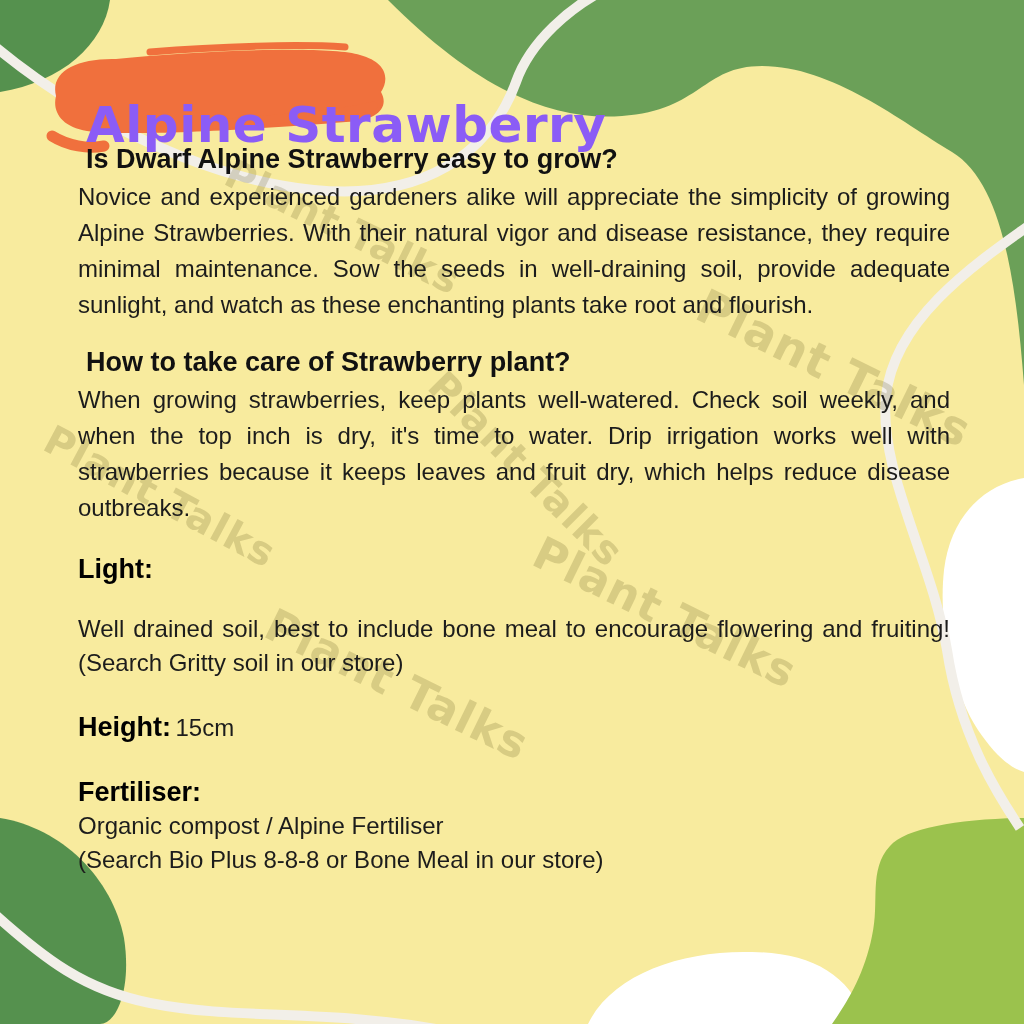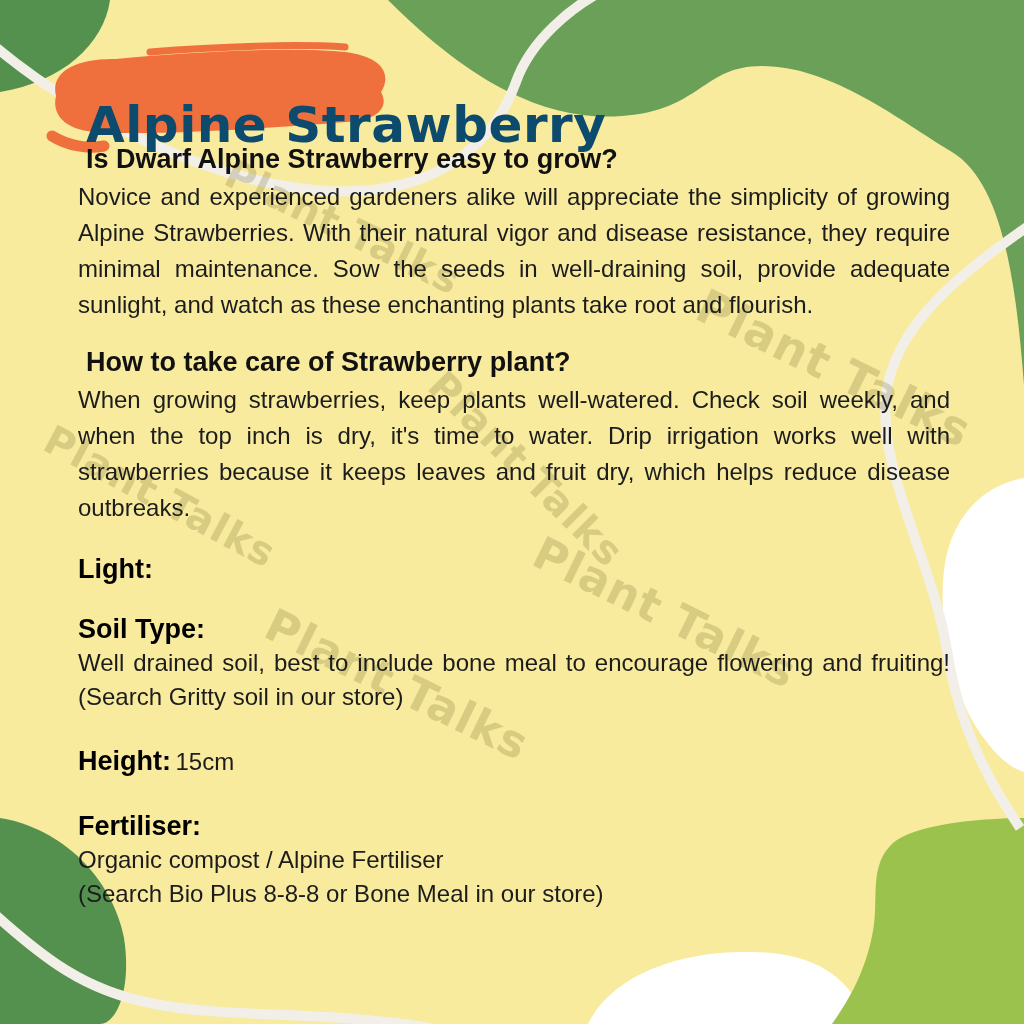--- a/index.html
+++ b/index.html
@@ -6,21 +6,21 @@
   #canvas{
     position:relative;width:1024px;height:1024px;overflow:hidden;
     background:#F8EB9E;
     font-family:"Liberation Sans", sans-serif;
     color:#161616;
   }
   #bg{position:absolute;inset:0;}
   .title{
     position:absolute;left:86px;top:62px;
     font-family:"DejaVu Sans", sans-serif;
-    font-size:50px;font-weight:800;letter-spacing:0.5px;color:#0c4a6e;
+    font-size:50px;font-weight:800;letter-spacing:0.5px;color:#8b5cf6;
     white-space:nowrap;
   }
   .content{
     position:absolute;left:78px;top:142px;width:872px;
   }
   .q-head{
     font-size:27px;font-weight:bold;line-height:34px;margin:0 0 3px 8px;color:#111;
   }
   .q-body{
     font-size:24px;line-height:36px;text-align:justify;margin:0;color:#1c1c1c;
@@ -95,21 +95,20 @@
 
     <div class="gap26"></div>
 
     <div>
       <div class="attr-label">Light:</div>
     </div>
 
     <div class="gap26"></div>
 
     <div>
-      <div class="attr-label">Soil Type:</div>
       <div class="attr-value q-body" style="font-size:24px;">Well drained soil, best to include bone meal to encourage flowering and fruiting! (Search Gritty soil in our store)</div>
     </div>
 
     <div class="gap30"></div>
 
     <div class="inline-row">
       <span class="attr-label">Height:</span>
       <span class="attr-value">15cm</span>
     </div>
 

